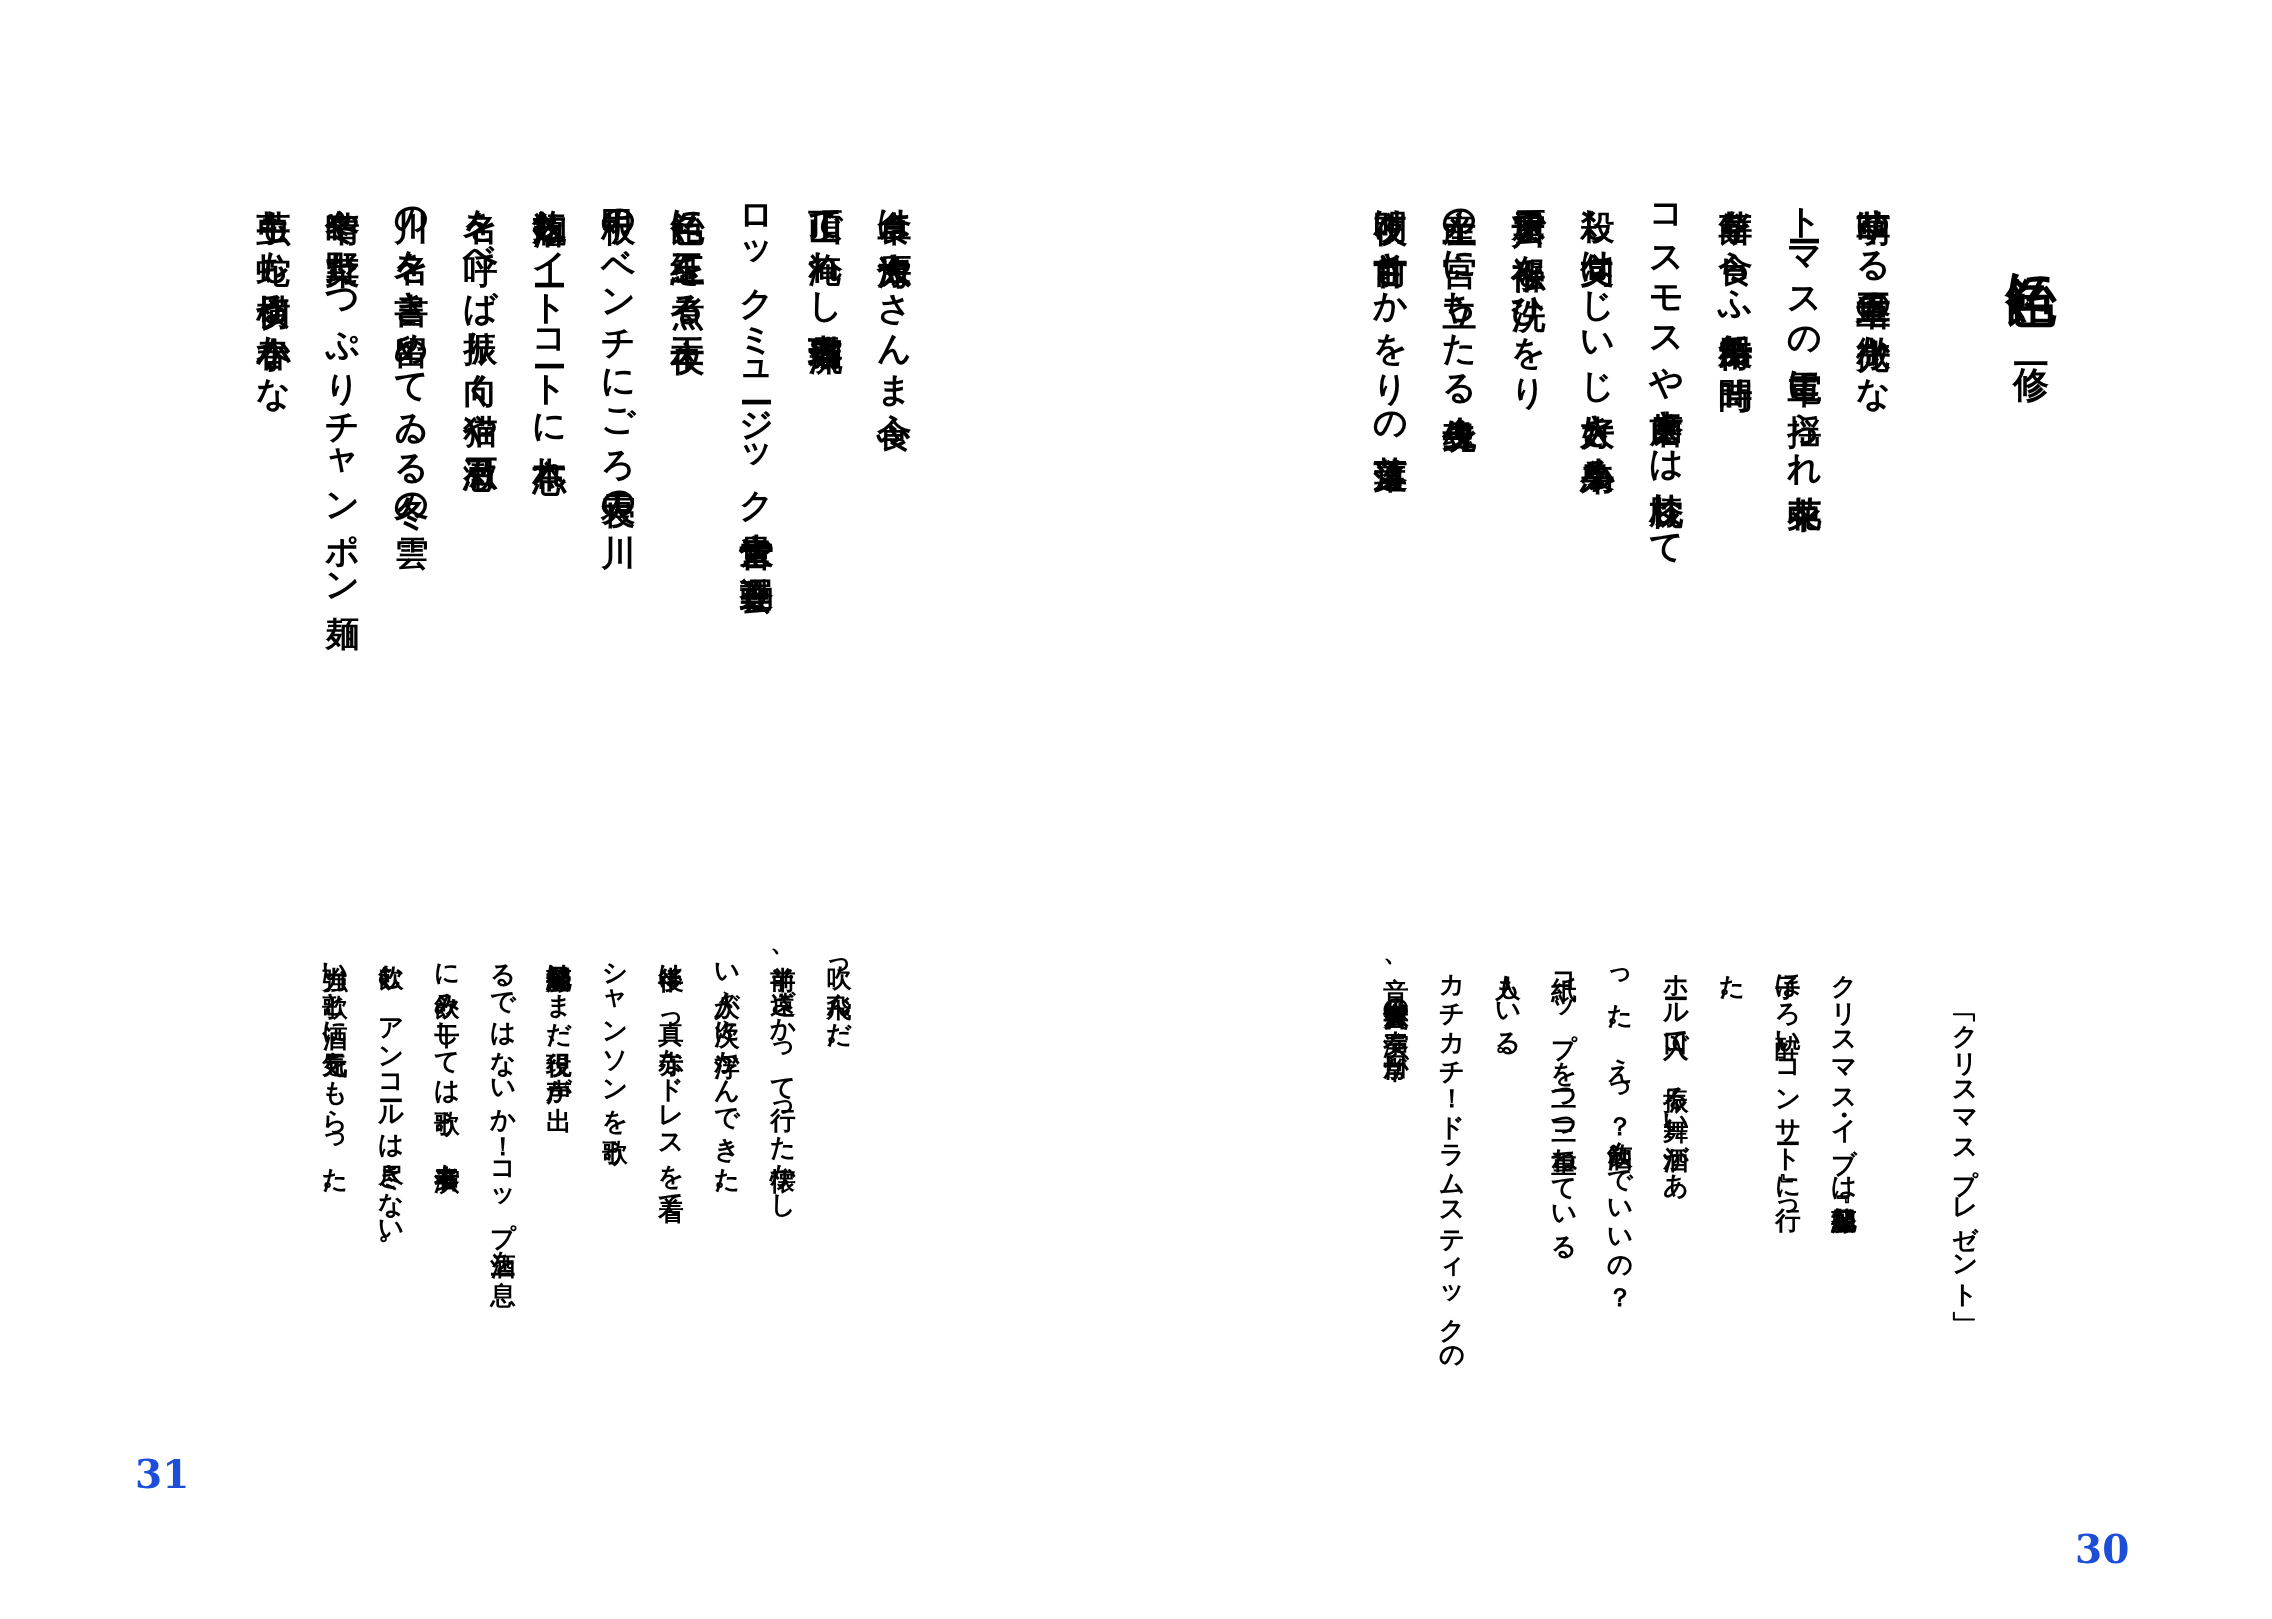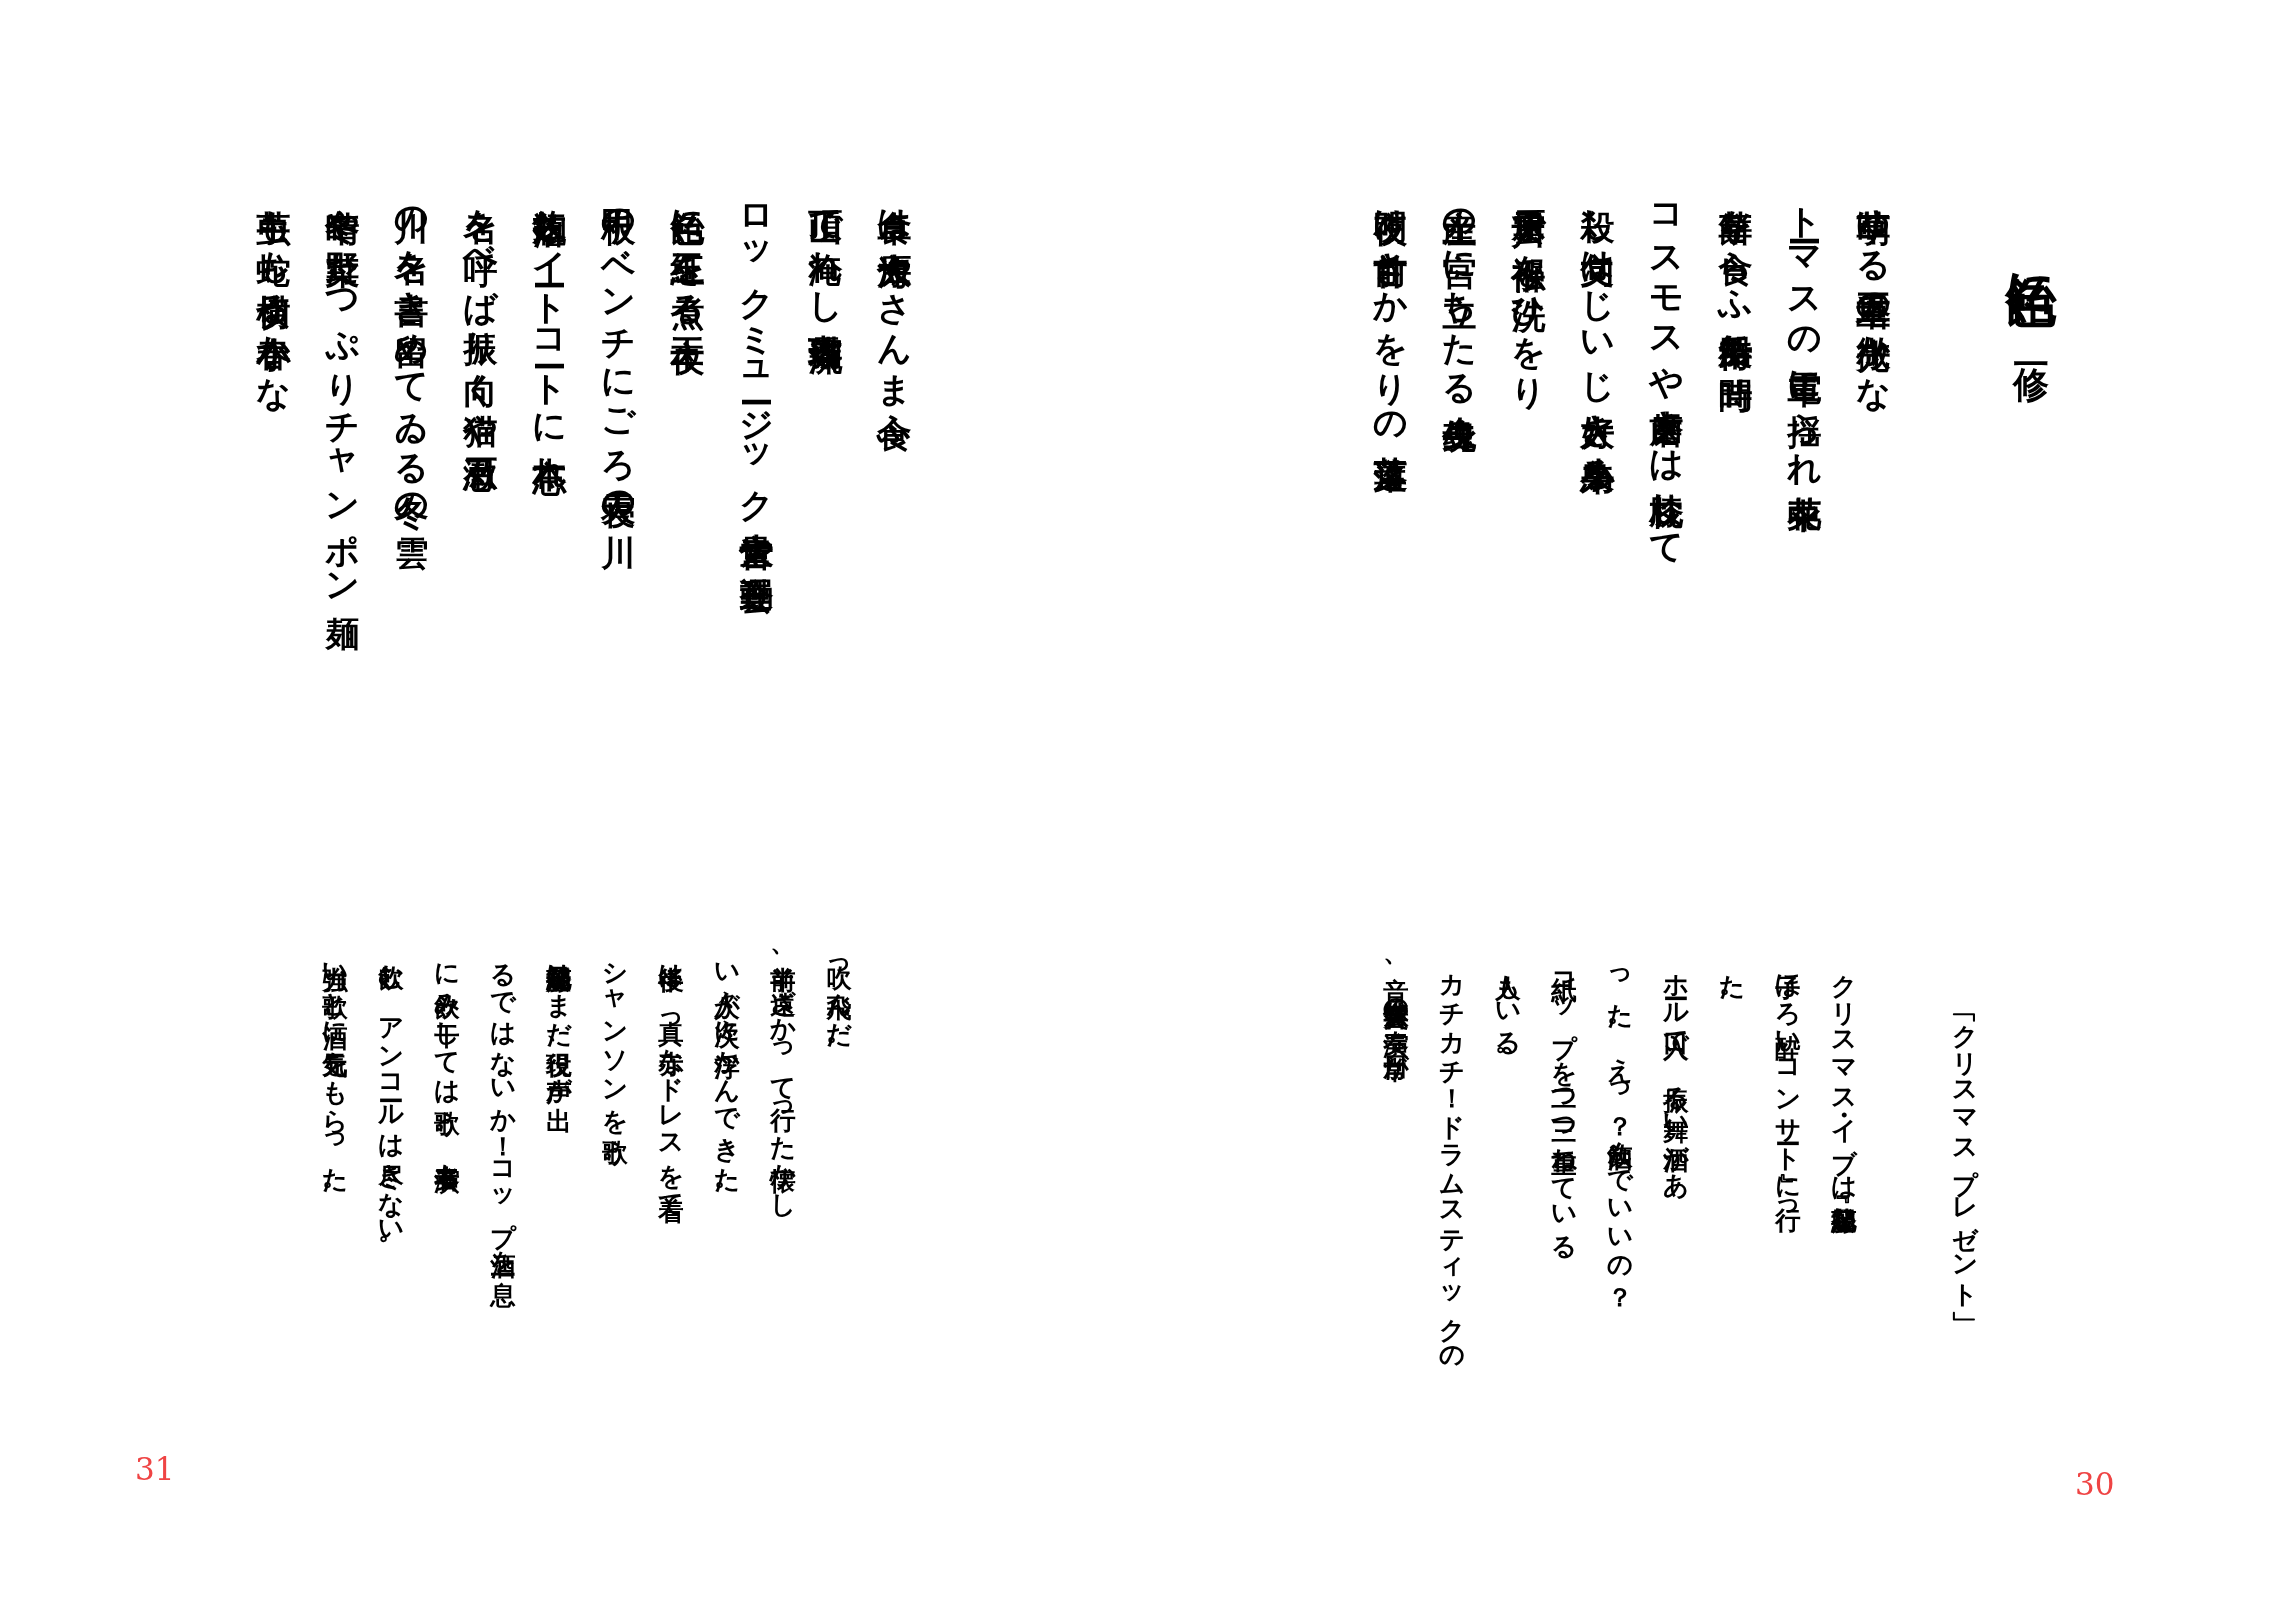--- a/index.html
+++ b/index.html
@@ -36,26 +36,26 @@
   
   .prose-line { font-size: 25.4px; letter-spacing: 0; }
   .prose-right { top: 956px; right: 279px; }
   .prose-right .prose-line { line-height: 56px; }
   .prose-left { top: 946px; right: 1405px; }
   .prose-left .prose-line { line-height: 56px; }
   .prose-heading { text-indent: 50px; margin-left: 65px; }
   
   .page-number {
     position: absolute;
-    font-size: 31px;
-    font-weight: 400;
-    color: #ef4444;
+    font-size: 39px;
+    font-weight: 700;
+    color: #1d4ed8;
   }
   .page-number-left  { left: 135px;  top: 1451px; }
-  .page-number-right { left: 2075px; top: 1466px; }
+  .page-number-right { left: 2075px; top: 1526px; }
 </style>
 </head>
 <body>
 
 <div class="sheet">
 
   <div class="vblock title-block">
     <div class="title-line"><span class="title-text">飴色に</span><span class="author-text">修一</span></div>
   </div>
 

